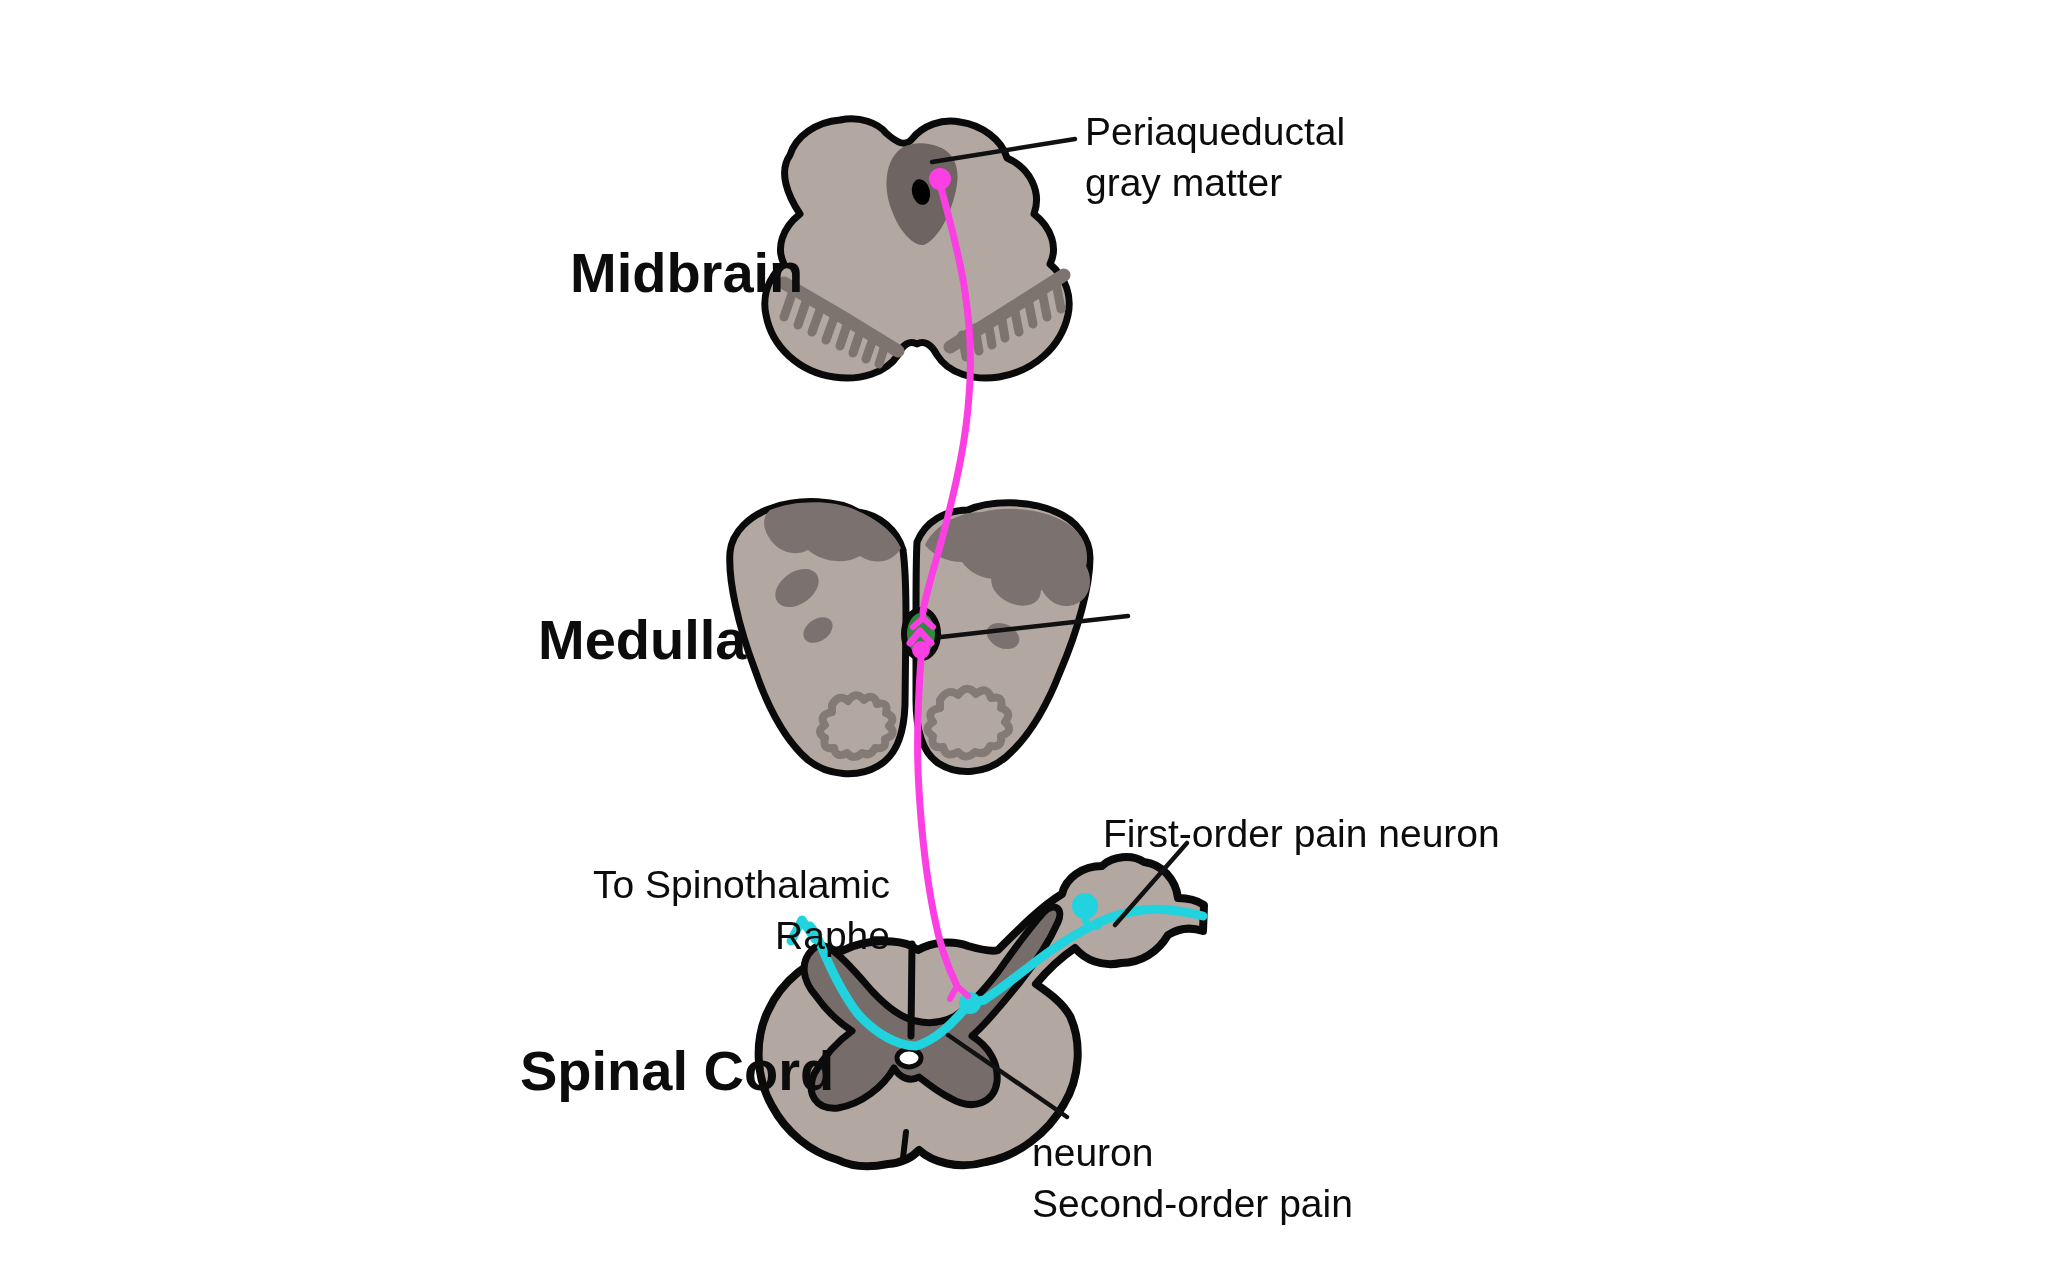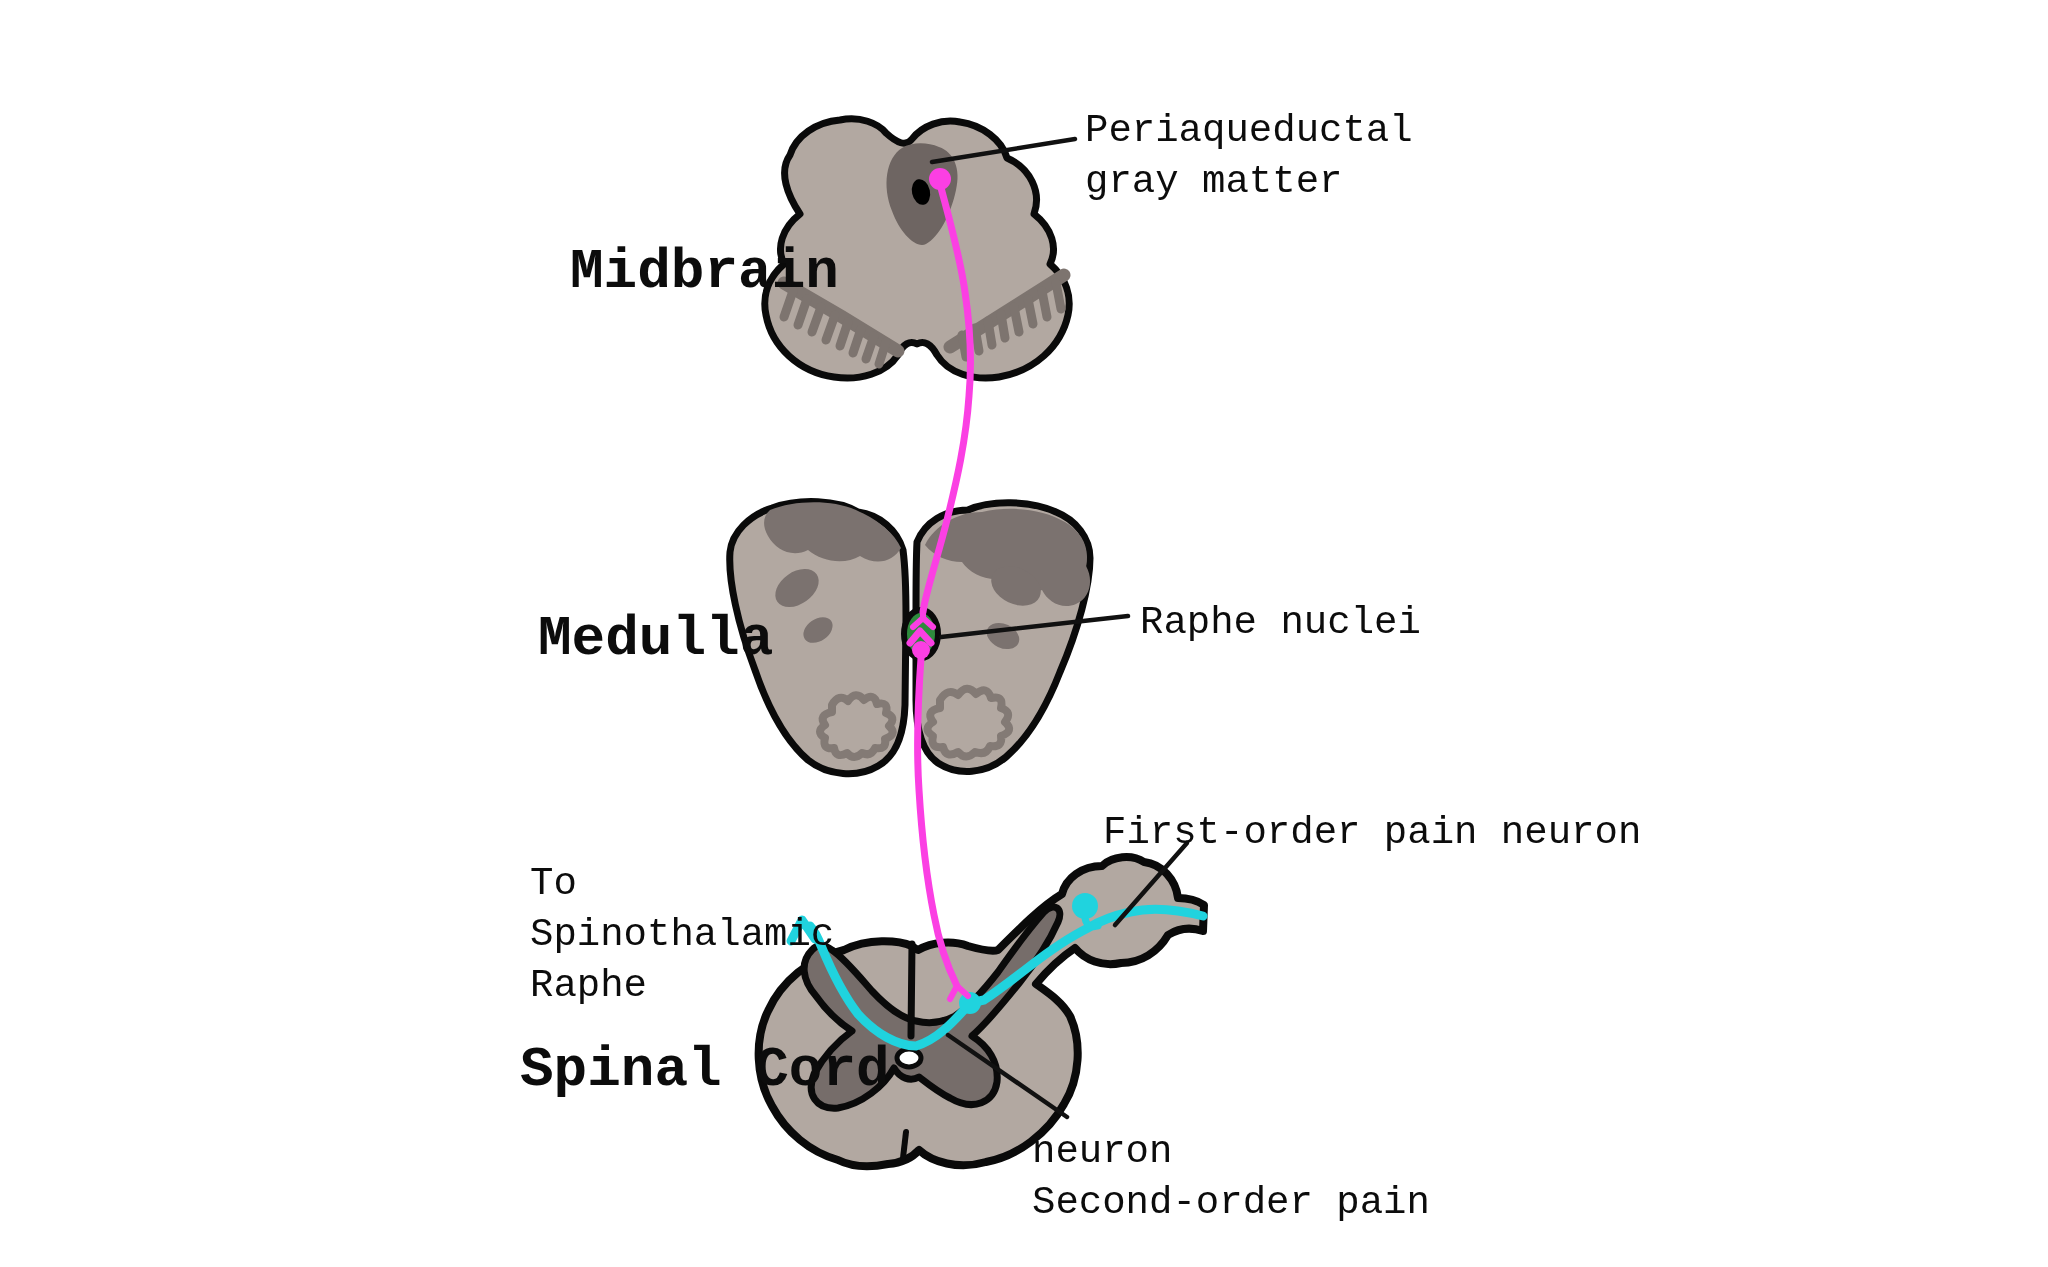--- a/index.html
+++ b/index.html
@@ -1,21 +1,21 @@
 <!DOCTYPE html>
 <html><head>
 <meta charset="utf-8">
 <style>
   html,body{margin:0;padding:0;background:#ffffff;}
   .stage{position:relative;width:2048px;height:1267px;background:#ffffff;overflow:hidden;
          font-family:"Liberation Sans", sans-serif;}
   .stage svg{position:absolute;left:0;top:0;}
-  .lbl{position:absolute;color:#0c0c0c;font-size:39px;line-height:51px;white-space:nowrap;font-family:Liberation Mono, monospace;}
+  .lbl{position:absolute;color:#0c0c0c;font-size:39px;line-height:51px;white-space:nowrap;}
   .lbl.bold{font-weight:bold;font-size:56px;}
-  .lbl.center{text-align:left;white-space:normal;}
+  .lbl.center{text-align:right;white-space:normal;}
 </style>
 </head>
 <body>
 
 <div class="stage">
 
 <svg width="2048" height="1267" viewBox="0 0 2048 1267">
 
   <g>
     <path stroke="#0a0a0a" stroke-width="7" stroke-linejoin="round" d="M 790,155
@@ -205,21 +205,20 @@
   </g>
 </svg>
 
   <div class="lbl" style="left:1085px;top:106px;">
     <div>Periaqueductal</div>
     <div>gray matter</div>
   </div>
 
   <div class="lbl bold" style="left:570px;top:247px;">Midbrain</div>
 
-  <div class="lbl" style="left:1140px;top:598px;">Raphe nuclei</div>
 
   <div class="lbl bold" style="left:538px;top:614px;text-align:right;">Medulla</div>
 
   <div class="lbl" style="left:1103px;top:792px;margin-top:16px;">First-order pain neuron</div>
 
   <div class="lbl center" style="left:530px;top:859px;width:360px;">
     <div>To Spinothalamic</div>
     <div>Raphe</div>
   </div>
 

